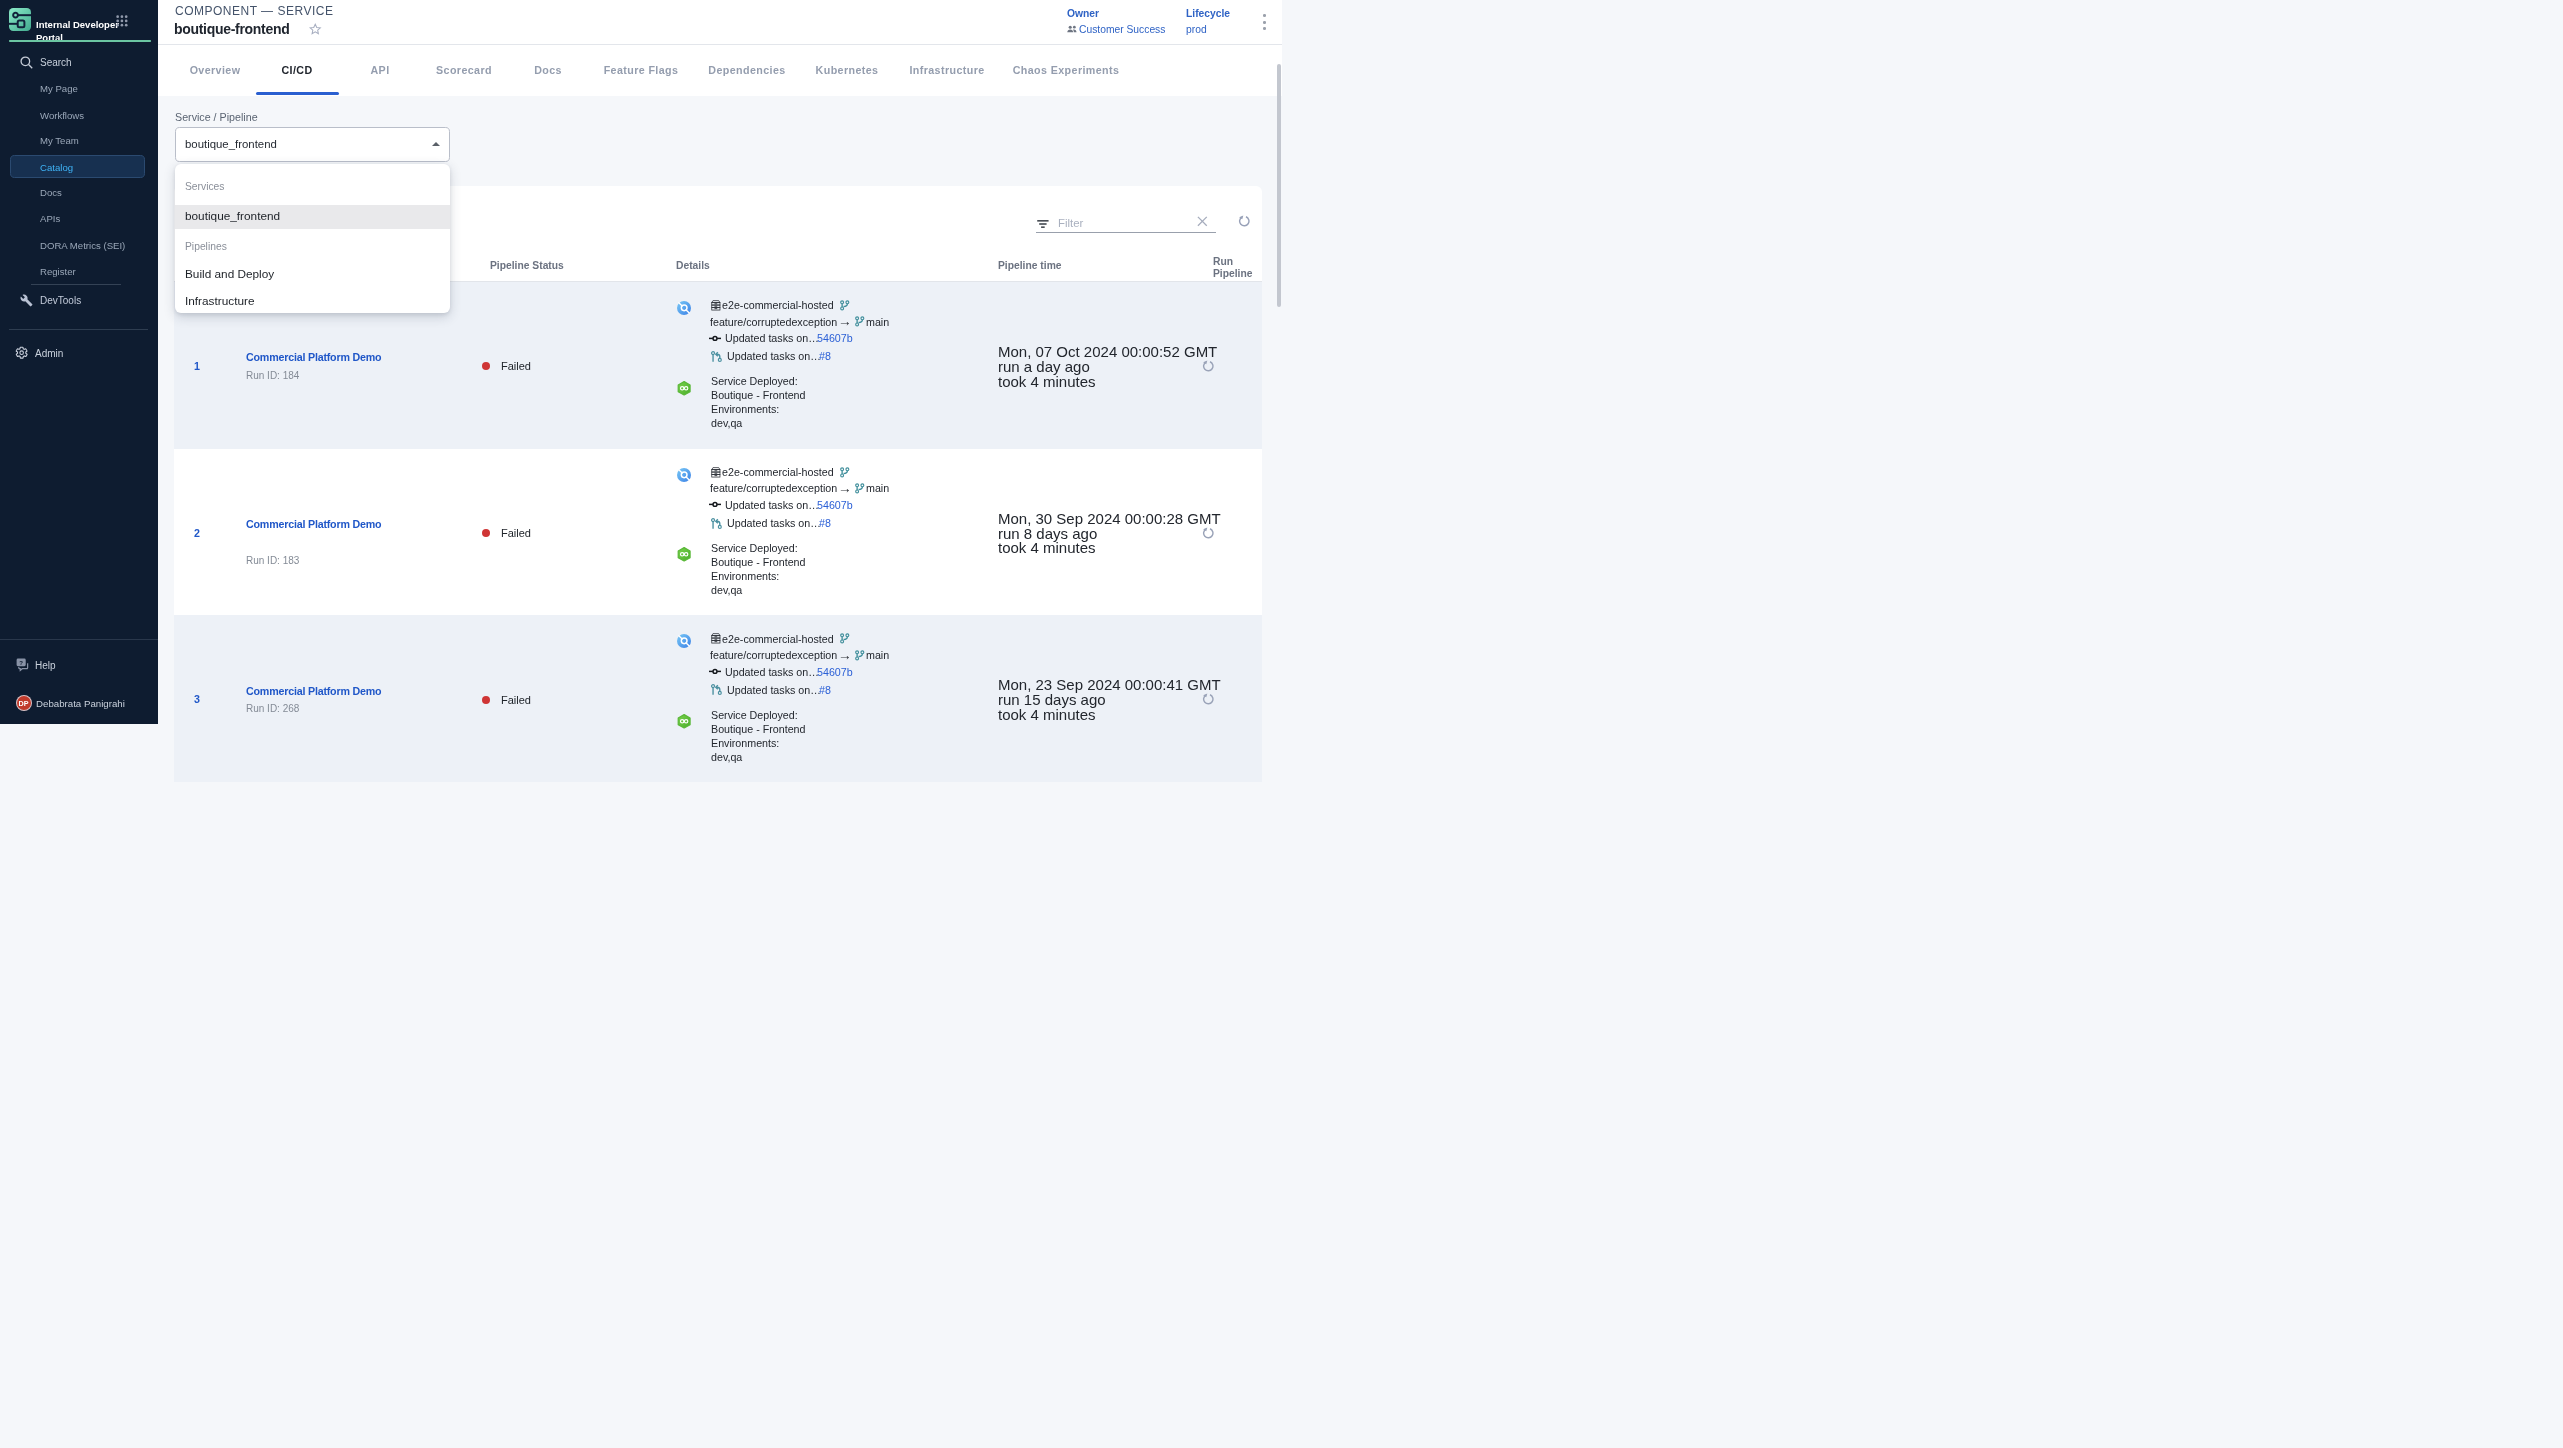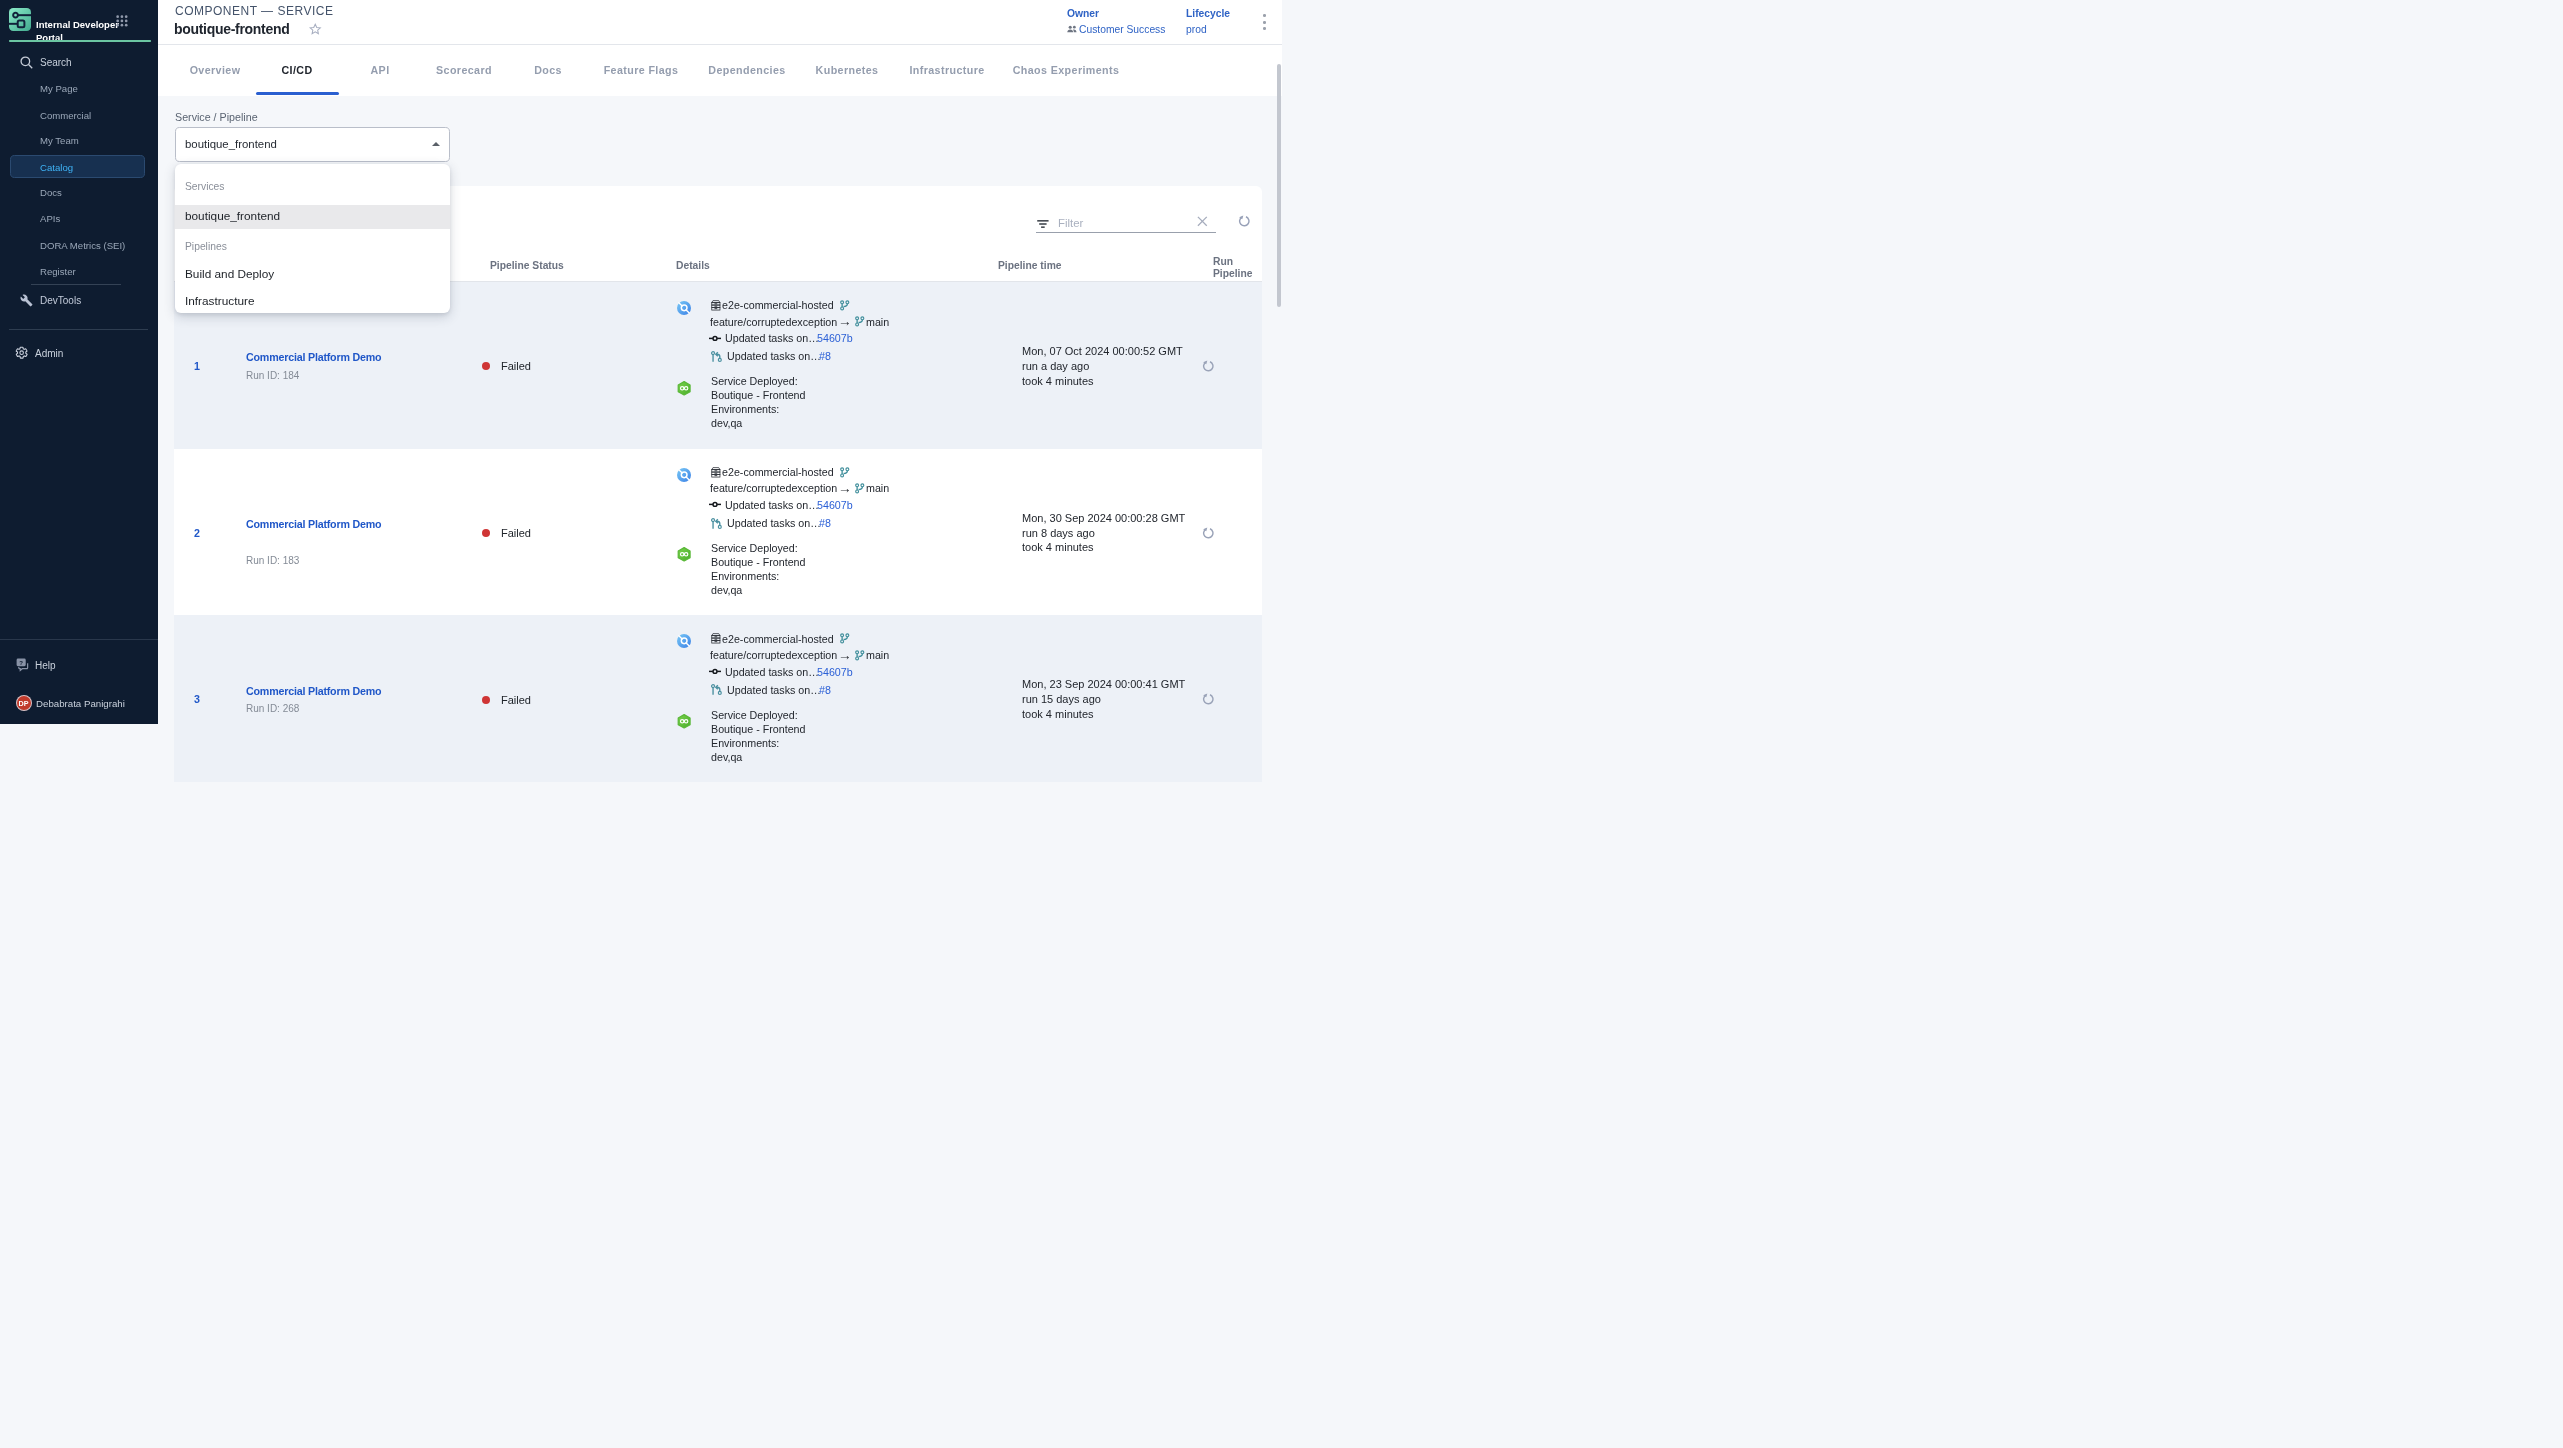--- a/index.html
+++ b/index.html
@@ -11,21 +11,21 @@
 .tab { position:absolute; top:64px; transform:translateX(-50%); font-size:10.7px; font-weight:bold; letter-spacing:0.4px; color:#949dae; white-space:nowrap; }
 .tab.active { color:#20252d; }
 .card { position:absolute; left:174px; top:186px; width:1088px; height:538px; background:#ffffff; border-radius:6px 6px 0 0; }
 .stripe { position:absolute; left:0; width:1088px; height:167px; background:#edf1f7; }
 .hcol { position:absolute; font-size:10.3px; font-weight:bold; color:#6b7280; white-space:nowrap; transform:translateY(-50%); }
 .dtxt { position:absolute; font-size:10.7px; color:#23272e; white-space:nowrap; transform:translateY(-50%); }
 .blue { color:#2c60d6; }
 .rowname { position:absolute; font-size:10.7px; font-weight:bold; letter-spacing:-0.2px; color:#2057c8; white-space:nowrap; transform:translateY(-50%); }
 .runid { position:absolute; font-size:10px; color:#848b96; white-space:nowrap; transform:translateY(-50%); }
 .rownum { position:absolute; font-size:10.7px; font-weight:bold; color:#2057c8; transform:translate(-50%,-50%); }
-.timeline { position:absolute; left:824px; font-size:11px; color:#22262d; white-space:nowrap; transform:translateY(-50%);margin-left:24px; }
+.timeline { position:absolute; left:824px; font-size:15px; color:#22262d; white-space:nowrap; transform:translateY(-50%); }
 .failtxt { position:absolute; left:327px; font-size:11px; color:#20252b; transform:translateY(-50%); }
 .faildot { position:absolute; left:308px; width:8px; height:8px; border-radius:50%; background:#cf3535; transform:translateY(-50%); }
 </style>
 </head>
 <body>
 <div class="abs" style="left:158px;top:0;width:1124px;height:96px;background:#ffffff"></div>
 <div class="abs" style="left:158px;top:44px;width:1124px;height:0.8px;background:#e3e6eb"></div>
 <div class="abs" style="left:175px;top:3.8px;font-size:12px;letter-spacing:0.5px;color:#44536a;font-weight:500">COMPONENT — SERVICE</div>
 <div class="abs" style="left:174px;top:20.5px;font-size:14px;font-weight:bold;color:#20262f;letter-spacing:-0.3px">boutique-frontend</div>
 <svg class="abs" style="left:308px;top:22px" width="14.5" height="14.5" viewBox="0 0 24 24">
@@ -398,21 +398,21 @@
     </svg>
     <div class="abs" style="left:9px;top:40px;width:142px;height:1.5px;background:#6bc6a2;border-radius:0.8px"></div>
     <svg class="abs" style="left:20px;top:56px" width="13" height="13" viewBox="0 0 17 17">
       <g fill="none" stroke="#c7cdd8" stroke-width="1.7">
         <circle cx="7" cy="7" r="5.6"></circle>
         <path d="M11.2 11.2 L16 16"></path>
       </g>
     </svg>
     <div class="sitem sbright" style="top:62px;font-size:10px">Search</div>
     <div class="sitem" style="top:88px">My Page</div>
-    <div class="sitem" style="top:115px">Commercial</div>
+    <div class="sitem" style="top:115px">Workflows</div>
     <div class="sitem" style="top:140px">My Team</div>
     <div class="sitem" style="top:192px">Docs</div>
     <div class="sitem" style="top:218px">APIs</div>
     <div class="sitem" style="top:245px">DORA Metrics (SEI)</div>
     <div class="sitem" style="top:271px">Register</div>
     <div class="abs" style="left:10px;top:155px;width:135px;height:23px;background:#173050;border:0.8px solid #2b4a70;border-radius:4.6px"></div>
     <div class="sitem" style="top:167px;color:#3fb3f6">Catalog</div>
     <div class="abs" style="left:31px;top:284px;width:90px;height:0.8px;background:rgba(151,167,183,0.28)"></div>
     <svg class="abs" style="left:20px;top:294px" width="13" height="13" viewBox="0 0 24 24">
       <path fill="#b9c2d4" d="M22.7 19l-9.1-9.1c.9-2.3.4-5-1.5-6.9-2-2-5-2.4-7.4-1.3L9 6 6 9 1.6 4.7C.4 7.1.9 10.1 2.9 12.1c1.9 1.9 4.6 2.4 6.9 1.5l9.1 9.1c.4.4 1 .4 1.4 0l2.3-2.3c.5-.4.5-1.1.1-1.4z"></path>

